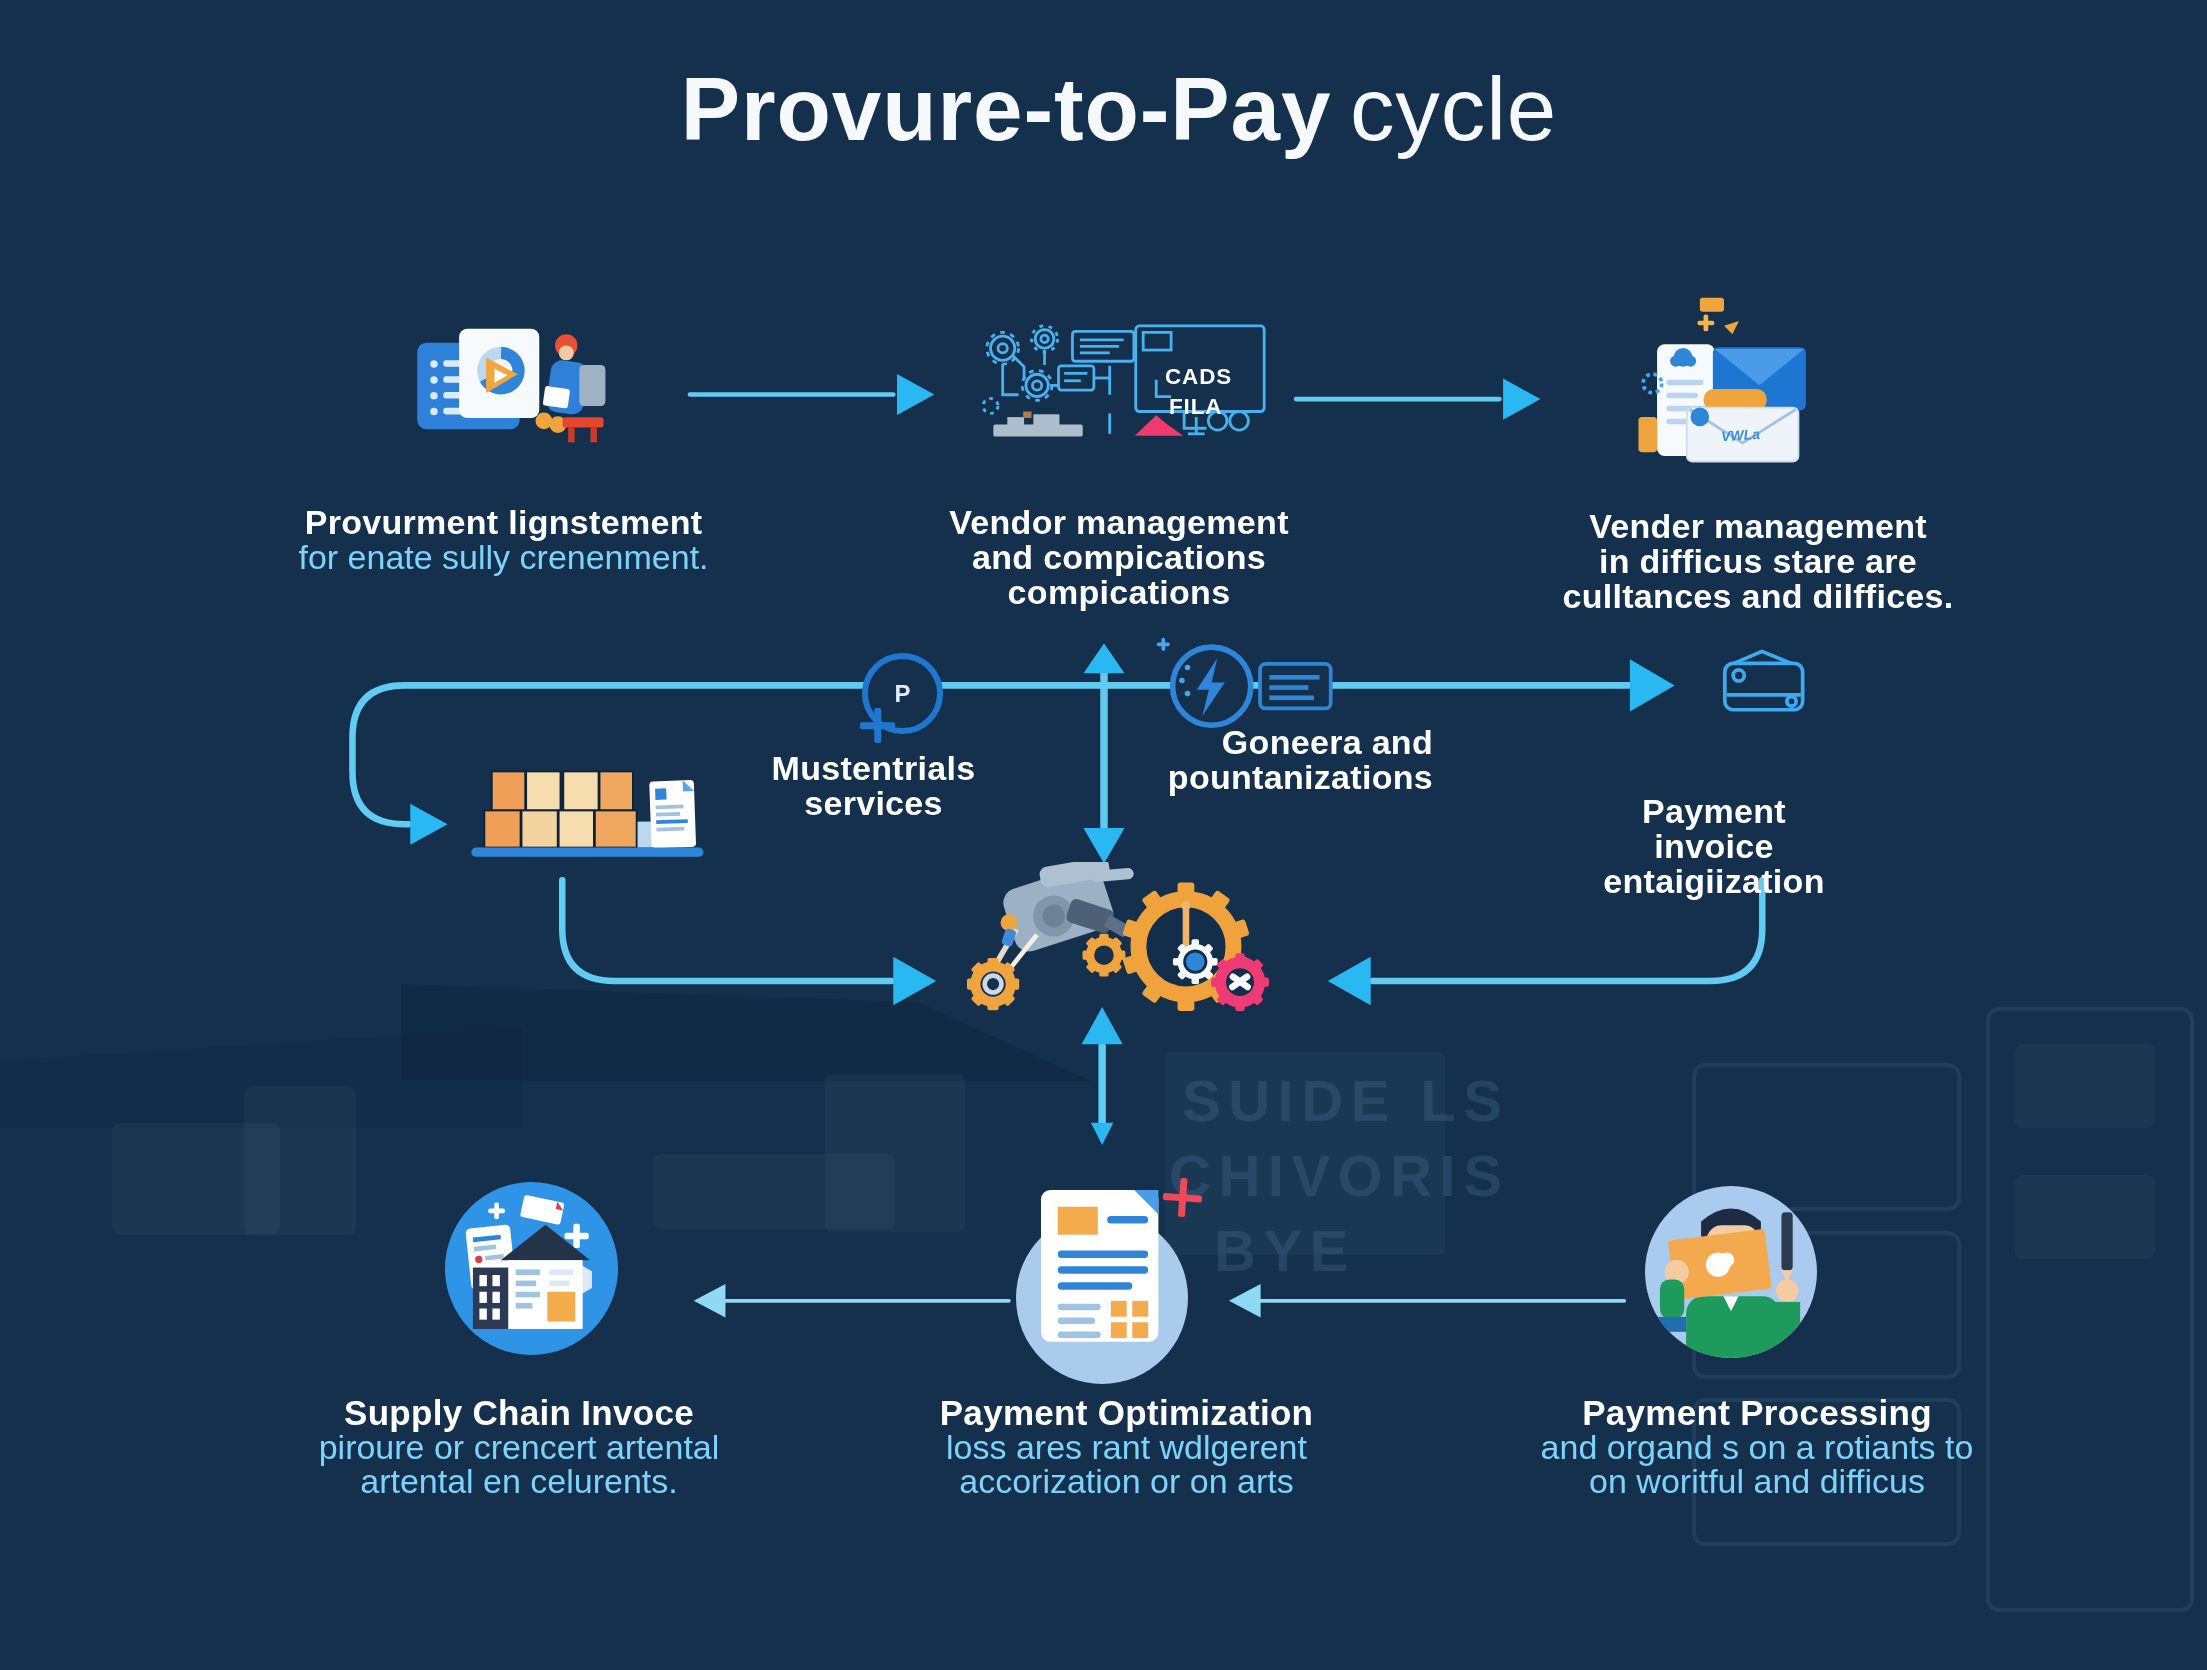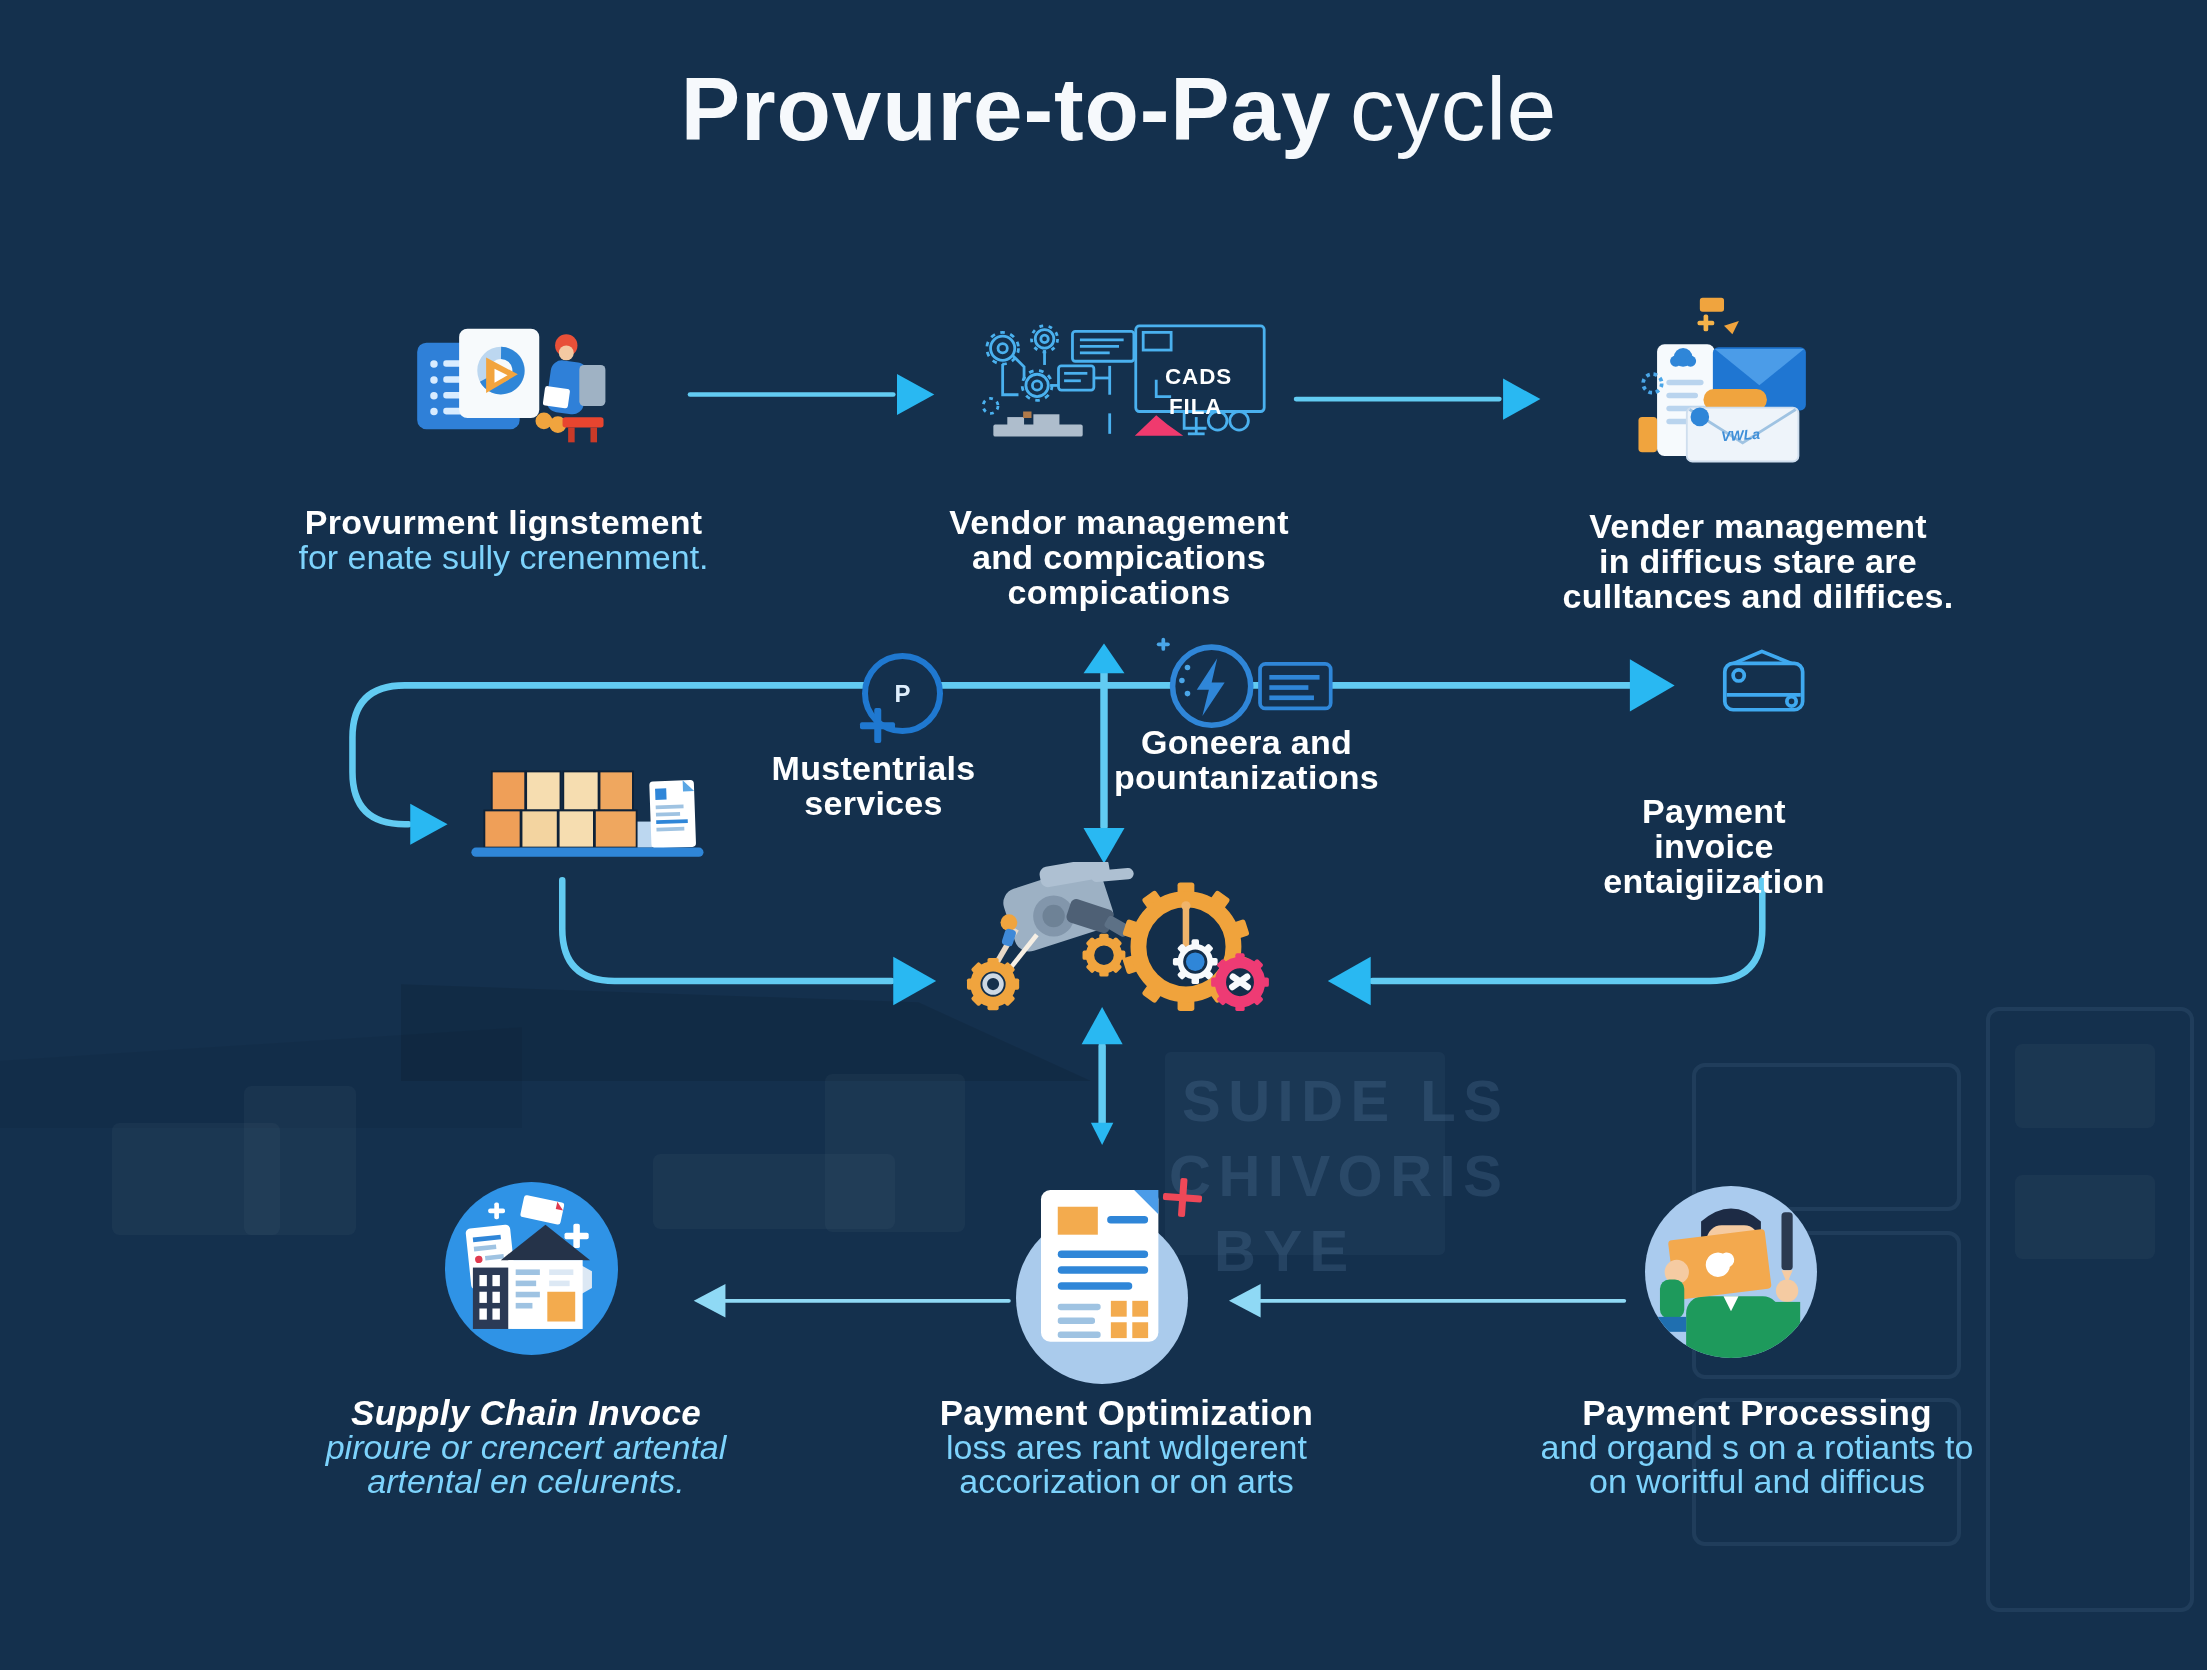--- a/index.html
+++ b/index.html
@@ -249,21 +249,21 @@
     <circle cx="62" cy="60" r="42" fill="#14304d" stroke="#2f86d8" stroke-width="6"></circle>
     <polygon points="68,30 46,64 59,64 52,92 76,56 62,56" fill="#2f86d8"></polygon>
     <circle cx="36" cy="40" r="3" fill="#4aa6e8"></circle>
     <circle cx="30" cy="54" r="3" fill="#4aa6e8"></circle>
     <circle cx="36" cy="68" r="3" fill="#4aa6e8"></circle>
     <rect x="114" y="36" width="76" height="48" rx="6" fill="#14304d" stroke="#2f86d8" stroke-width="4"></rect>
     <rect x="124" y="48" width="54" height="5" fill="#2f86d8"></rect>
     <rect x="124" y="59" width="42" height="5" fill="#2f86d8"></rect>
     <rect x="124" y="70" width="48" height="5" fill="#2f86d8"></rect>
   </svg>
-  <div class="txt" style="left:1060px;top:725px;width:373px;">
+  <div class="txt" style="left:1060px;top:725px;width:373px;text-align:right;">
     <p class="h">Goneera and</p>
     <p class="h">pountanizations</p>
   </div>
 
   <svg class="abs" style="left:1715px;top:643px;" width="103" height="76" viewBox="0 0 110 82">
     <path d="M13,25 L50,9 L89,25" fill="none" stroke="#3fa9f0" stroke-width="4" stroke-linejoin="round"></path>
     <rect x="10" y="22" width="84" height="50" rx="9" fill="#14304d" stroke="#3fa9f0" stroke-width="4"></rect>
     <line x1="12" y1="56" x2="92" y2="56" stroke="#3fa9f0" stroke-width="4"></line>
     <circle cx="25" cy="35" r="6" fill="none" stroke="#3fa9f0" stroke-width="4"></circle>
     <circle cx="82" cy="63" r="5" fill="none" stroke="#3fa9f0" stroke-width="4"></circle>
@@ -403,21 +403,21 @@
     <g fill="#9fc3e2">
       <rect x="76" y="94" width="26" height="6"></rect>
       <rect x="76" y="106" width="22" height="6"></rect>
       <rect x="76" y="118" width="26" height="6"></rect>
       <rect x="76" y="130" width="18" height="6"></rect>
     </g>
     <rect x="112" y="94" width="26" height="6" fill="#dce8f4"></rect>
     <rect x="112" y="106" width="22" height="6" fill="#dce8f4"></rect>
     <rect x="110" y="118" width="30" height="32" fill="#f3ab4e"></rect>
   </svg>
-  <div class="txt big" style="left:321px;top:1395px;width:410px;font-style:italic;">
+  <div class="txt big" style="left:314px;top:1395px;width:410px;">
     <p class="h">Supply Chain Invoce</p>
     <p class="s">piroure or crencert artental</p>
     <p class="s">artental en celurents.</p>
   </div>
 
   <div class="circle-node" style="left:1016px;top:1212px;width:172px;height:172px;background:#aacbec;"></div>
   <svg class="abs" style="left:1025px;top:1176px;" width="168" height="177" viewBox="0 0 180 190">
     <rect x="17" y="15" width="126" height="163" rx="10" fill="#ffffff"></rect>
     <polygon points="117,15 143,15 143,41" fill="#4b9ce8"></polygon>
     <rect x="35" y="33" width="43" height="30" fill="#f3ab4e"></rect>

